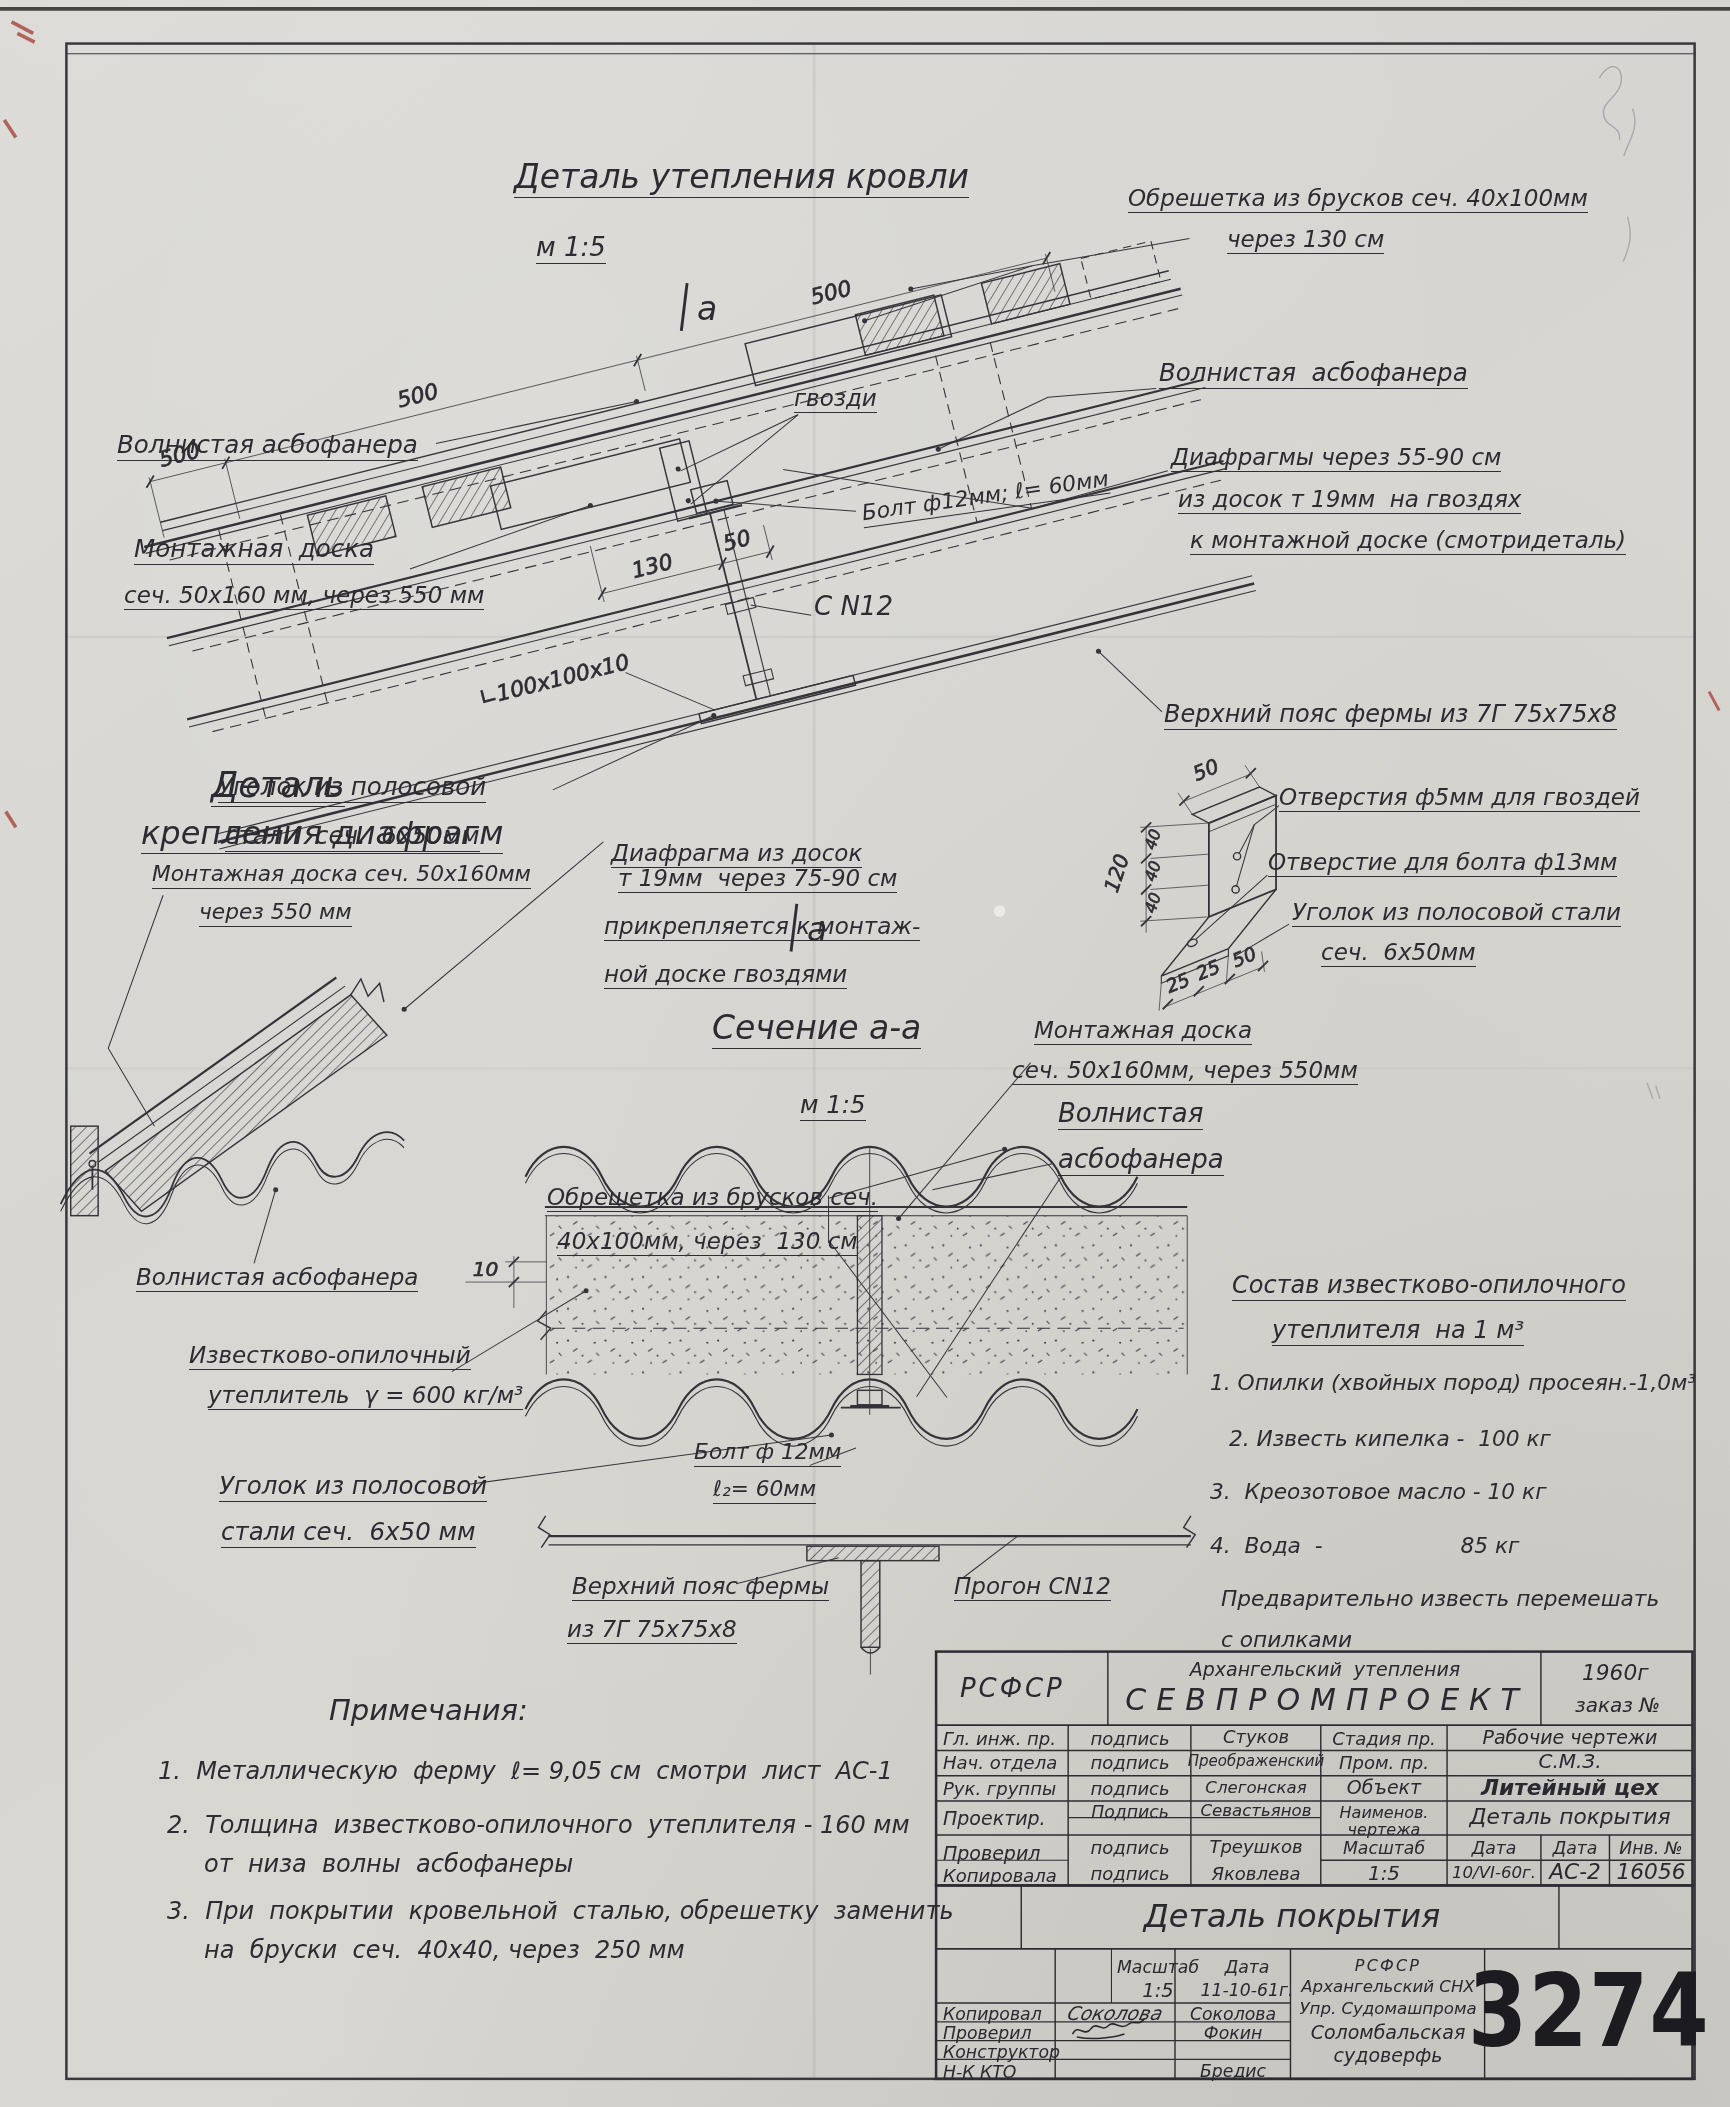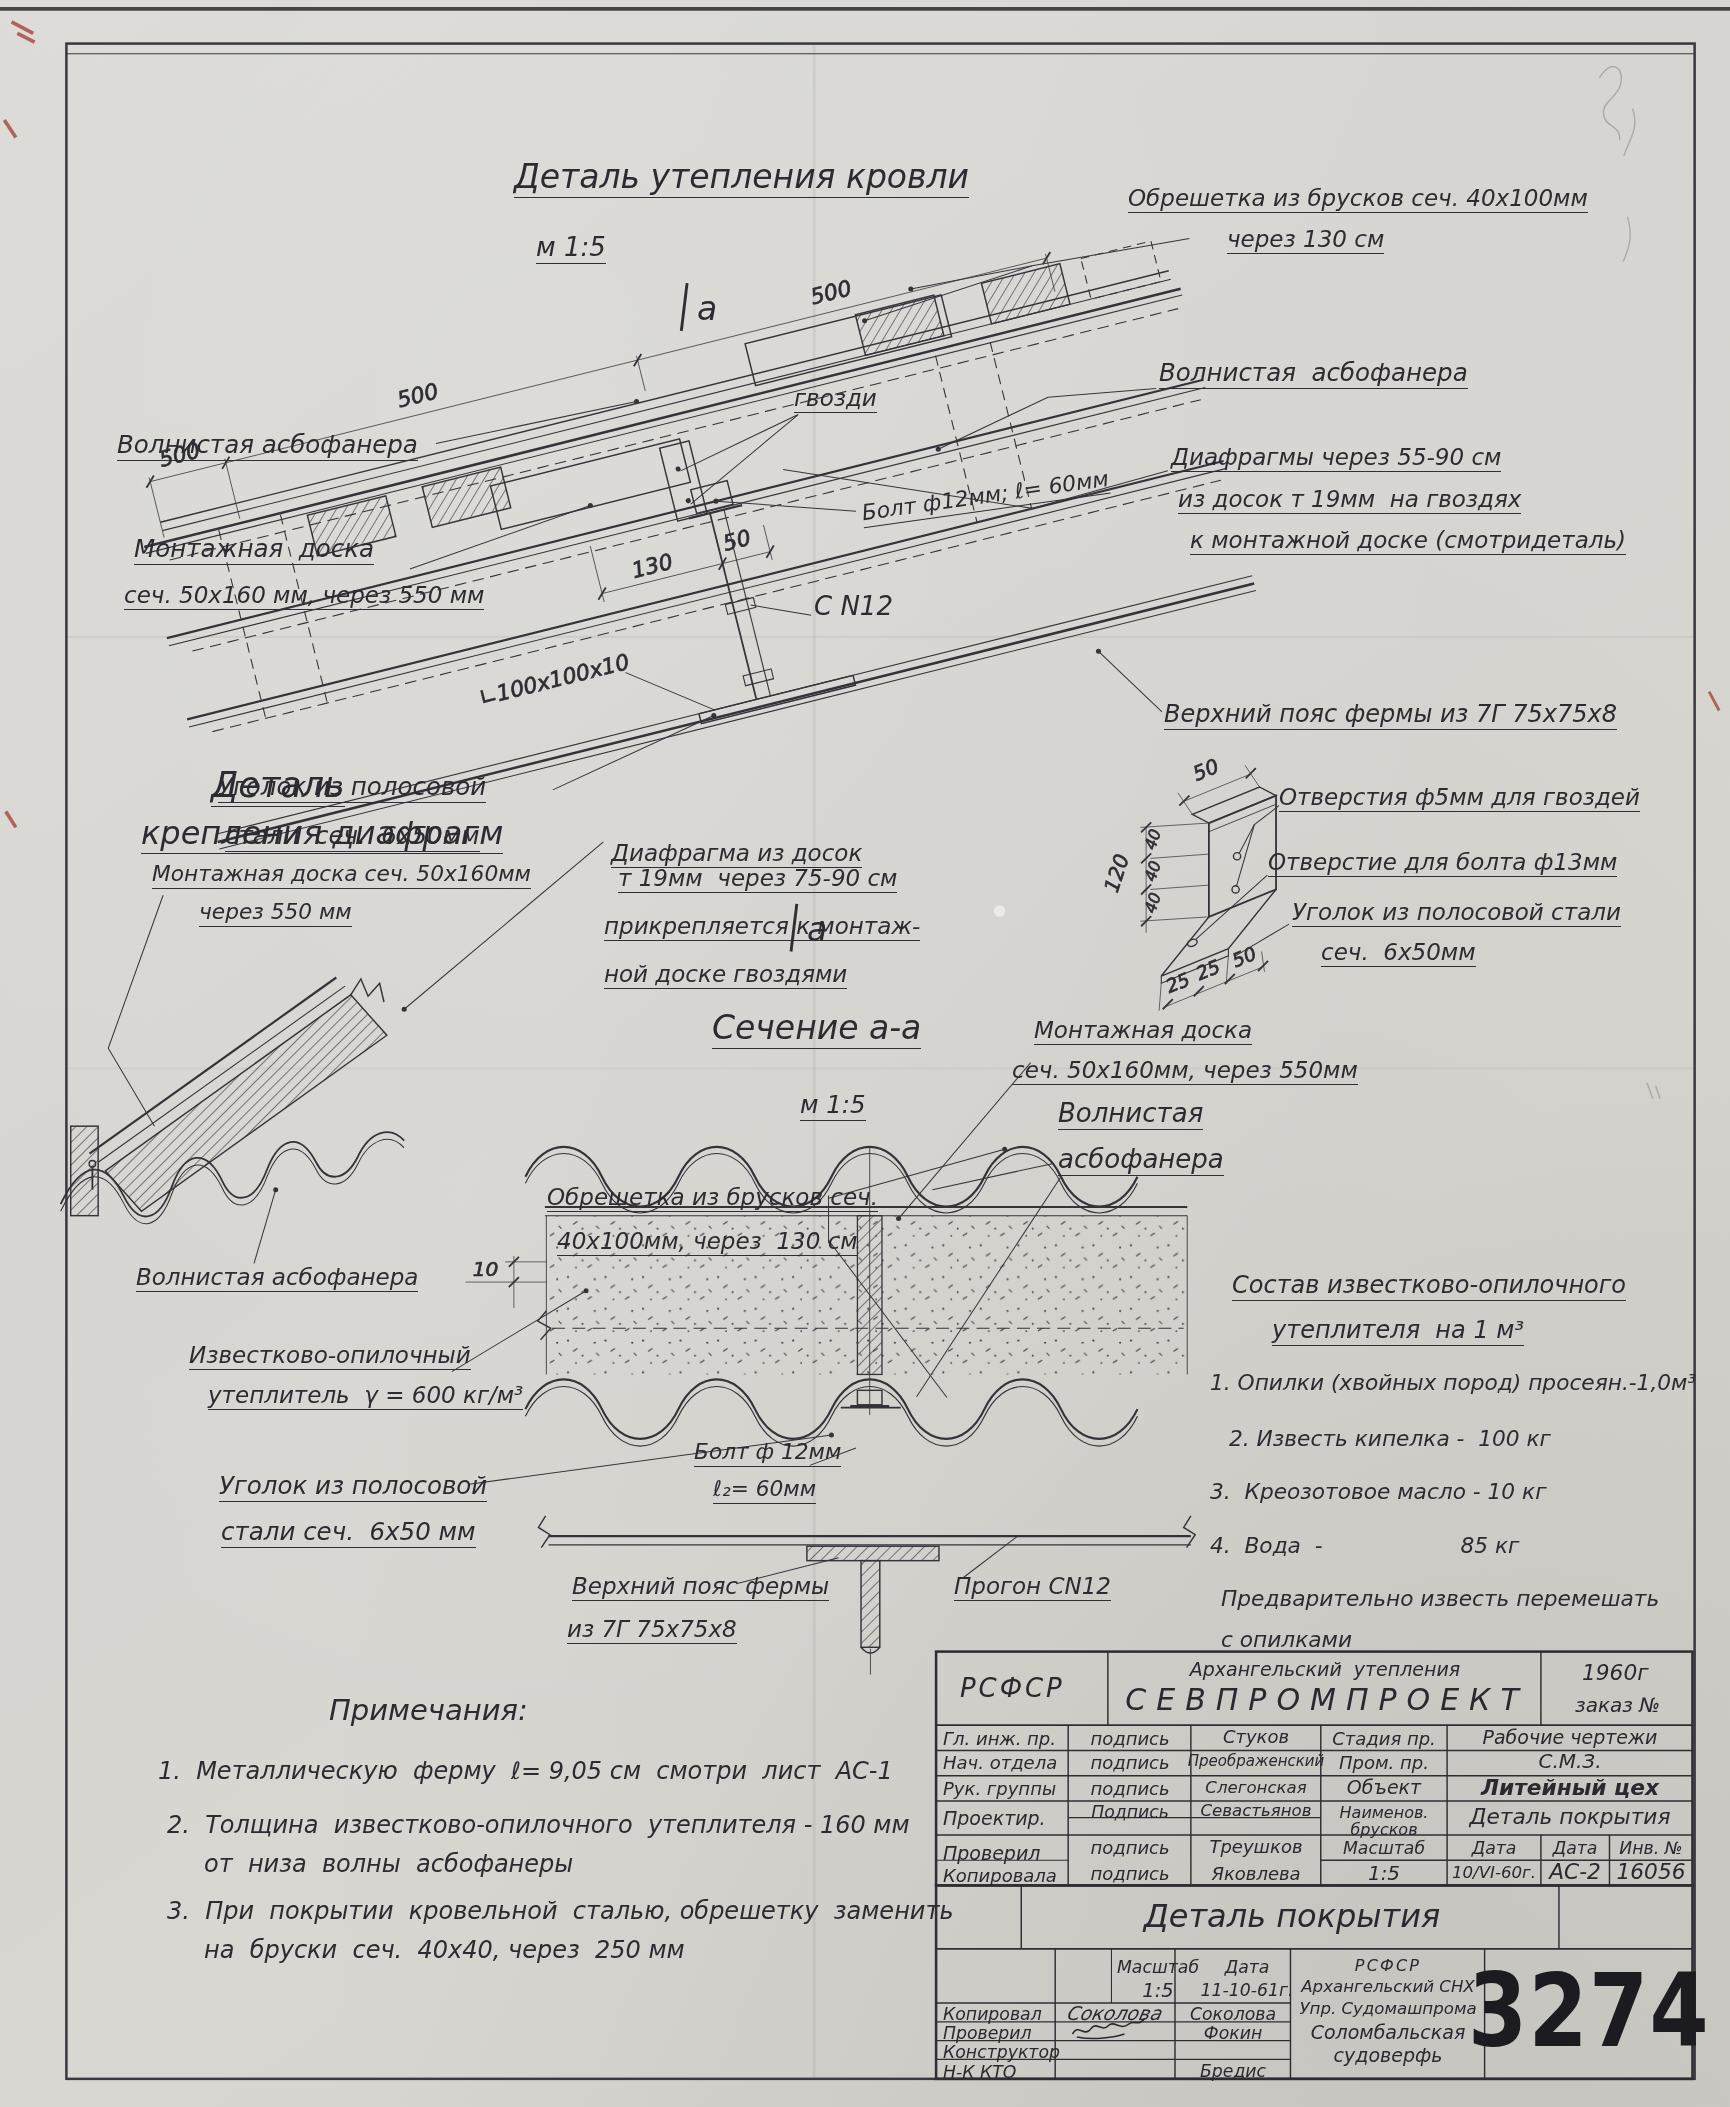--- a/index.html
+++ b/index.html
@@ -416,21 +416,21 @@
 <div class="lbl stamp" style="left:943px;top:1780px;font-size:18px;">Рук. группы</div>
 <div class="lbl stamp ctr" style="left:1130px;top:1780px;font-size:18px;">подпись</div>
 <div class="lbl stamp ctr" style="left:1256px;top:1779px;font-size:16.6px;">Слегонская</div>
 <div class="lbl stamp ctr" style="left:1384px;top:1778px;font-size:19px;">Объект</div>
 <div class="lbl stamp ctr" style="left:1570px;top:1777px;font-size:21.7px;font-weight:bold;">Литейный цех</div>
 
 <div class="lbl stamp" style="left:943px;top:1809px;font-size:19px;">Проектир.</div>
 <div class="lbl stamp ctr" style="left:1130px;top:1803px;font-size:17.3px;">Подпись</div>
 <div class="lbl stamp ctr" style="left:1256px;top:1802px;font-size:16.6px;">Севастьянов</div>
 <div class="lbl stamp ctr" style="left:1384px;top:1805px;font-size:16px;">Наименов.</div>
-<div class="lbl stamp ctr" style="left:1384px;top:1822px;font-size:16px;">брусков</div>
+<div class="lbl stamp ctr" style="left:1384px;top:1822px;font-size:16px;">чертежа</div>
 <div class="lbl stamp ctr" style="left:1570px;top:1806px;font-size:21.7px;">Деталь покрытия</div>
 
 <div class="lbl stamp" style="left:943px;top:1844px;font-size:19px;">Проверил</div>
 <div class="lbl stamp ctr" style="left:1130px;top:1839px;font-size:18px;">подпись</div>
 <div class="lbl stamp ctr" style="left:1256px;top:1838px;font-size:18px;">Треушков</div>
 <div class="lbl stamp ctr" style="left:1384px;top:1839px;font-size:17.3px;">Масштаб</div>
 <div class="lbl stamp ctr" style="left:1494px;top:1839px;font-size:17.3px;">Дата</div>
 <div class="lbl stamp ctr" style="left:1575px;top:1839px;font-size:17.3px;">Дата</div>
 <div class="lbl stamp ctr" style="left:1651px;top:1839px;font-size:17.3px;">Инв. №</div>
 

